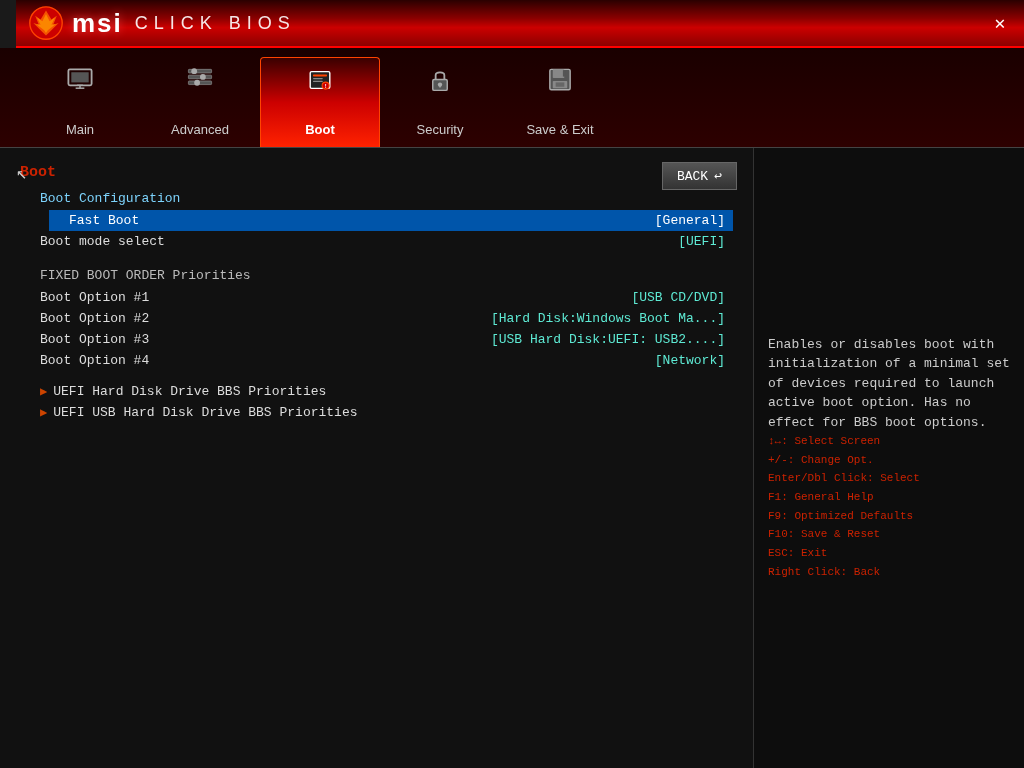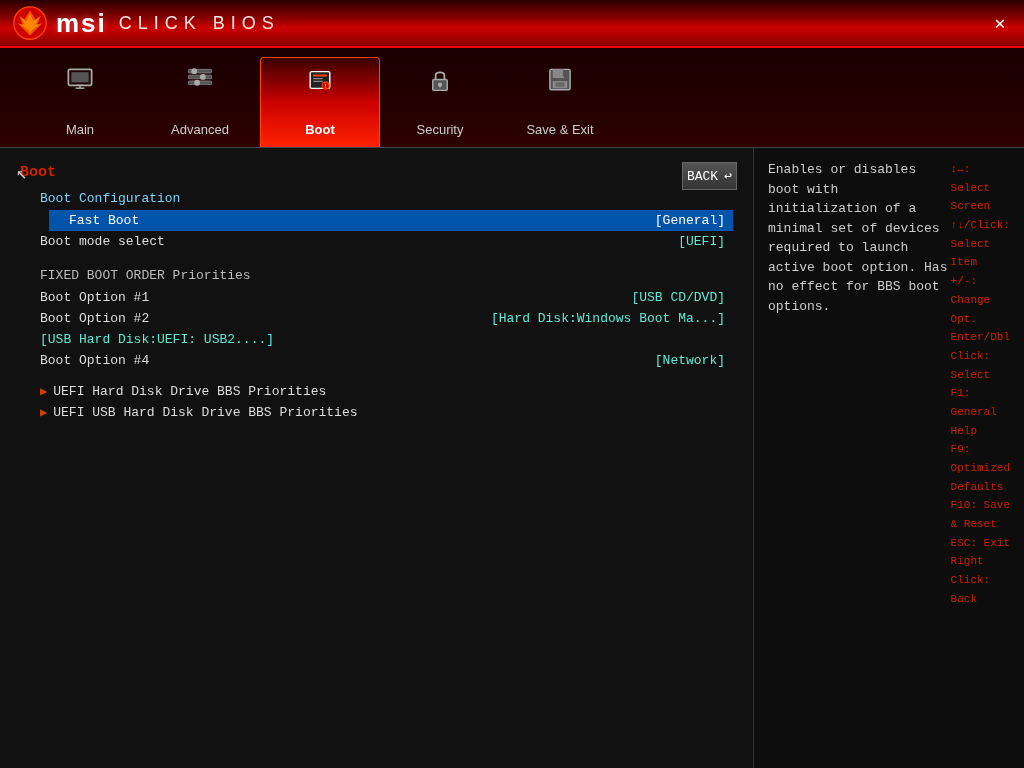--- a/index.html
+++ b/index.html
@@ -14,20 +14,21 @@
 
     
     .header {
       background: linear-gradient(180deg, #2a0000 0%, #8b0000 40%, #cc0000 60%, #8b0000 100%);
       height: 48px;
       display: flex;
       align-items: center;
       padding: 0 12px;
       position: relative;
       border-bottom: 2px solid #ff0000;
+      margin-left: 16px;
     }
     .header-logo {
       display: flex;
       align-items: center;
       gap: 8px;
     }
     .msi-dragon {
       width: 36px;
       height: 36px;
     }
@@ -116,21 +117,21 @@
       border-right: 1px solid #333;
       position: relative;
     }
     .back-btn {
       position: absolute;
       top: 14px;
       right: 16px;
       background: linear-gradient(180deg, #555 0%, #333 100%);
       border: 1px solid #666;
       color: #fff;
-      padding: 5px 4px;
+      padding: 5px 14px;
       font-size: 13px;
       font-family: 'Courier New', monospace;
       cursor: pointer;
       display: flex;
       align-items: center;
       gap: 6px;
     }
     .section-title {
       color: #cc2200;
       font-size: 15px;
@@ -191,25 +192,25 @@
       position: absolute;
       top: 14px;
       left: 16px;
       color: #ccc;
       font-size: 18px;
     }
 
     
     .right-panel {
       width: 270px;
-      padding: 12px 14px;
+      padding: 0 14px;
       background: #0d0d0d;
       display: flex;
-      flex-direction: row;
-      justify-content: flex-start;
+      flex-direction: column;
+      justify-content: center;
     }
     .help-text {
       color: #ccc;
       font-size: 13px;
       font-family: 'Courier New', monospace;
       line-height: 1.5;
     }
     .shortcuts {
       font-size: 11px;
       font-family: 'Courier New', monospace;
@@ -330,20 +331,21 @@
 
     <div class="menu-item">
       <span class="item-label">Boot Option #1</span>
       <span class="item-value">[USB CD/DVD]</span>
     </div>
     <div class="menu-item">
       <span class="item-label">Boot Option #2</span>
       <span class="item-value">[Hard Disk:Windows Boot Ma...]</span>
     </div>
     <div class="menu-item">
+      <span class="item-label">Boot Option #3</span>
       <span class="item-value">[USB Hard Disk:UEFI: USB2....]</span>
     </div>
     <div class="menu-item">
       <span class="item-label">Boot Option #4</span>
       <span class="item-value">[Network]</span>
     </div>
 
     <div style="height:10px"></div>
 
     <div class="sub-menu-item">
@@ -353,21 +355,20 @@
     <div class="sub-menu-item">
       <span class="arrow">▶</span>
       <span>UEFI USB Hard Disk Drive BBS Priorities</span>
     </div>
   </div>
 
   <div class="right-panel">
     <div class="help-text">Enables or disables boot with initialization of a minimal set of devices required to launch active boot option. Has no effect for BBS boot options.</div>
     <div class="shortcuts">
       <div class="shortcut-line">↕↔: Select Screen</div>
-      <div class="shortcut-line">↑↓/Click: Select Item</div>
       <div class="shortcut-line">+/-: Change Opt.</div>
       <div class="shortcut-line">Enter/Dbl Click: Select</div>
       <div class="shortcut-line">F1: General Help</div>
       <div class="shortcut-line">F9: Optimized Defaults</div>
       <div class="shortcut-line">F10: Save &amp; Reset</div>
       <div class="shortcut-line">ESC: Exit</div>
       <div class="shortcut-line">Right Click: Back</div>
     </div>
   </div>
 </div>

